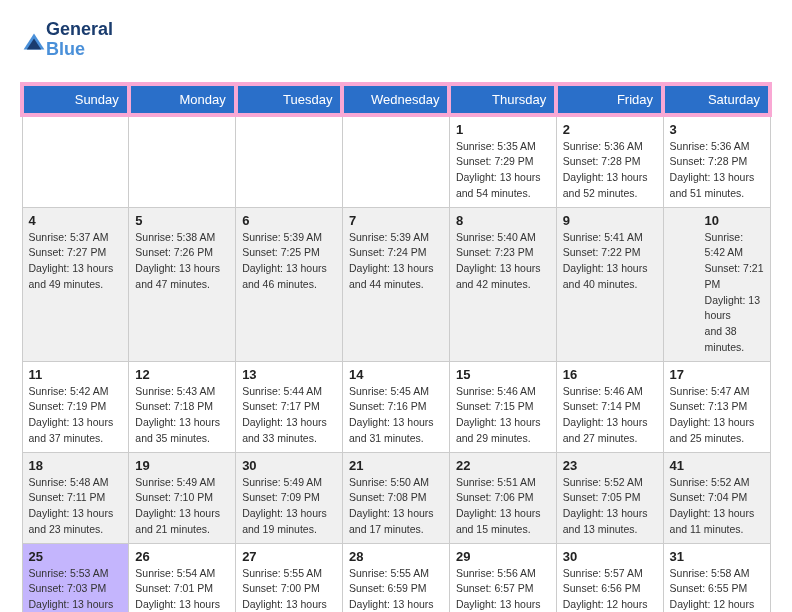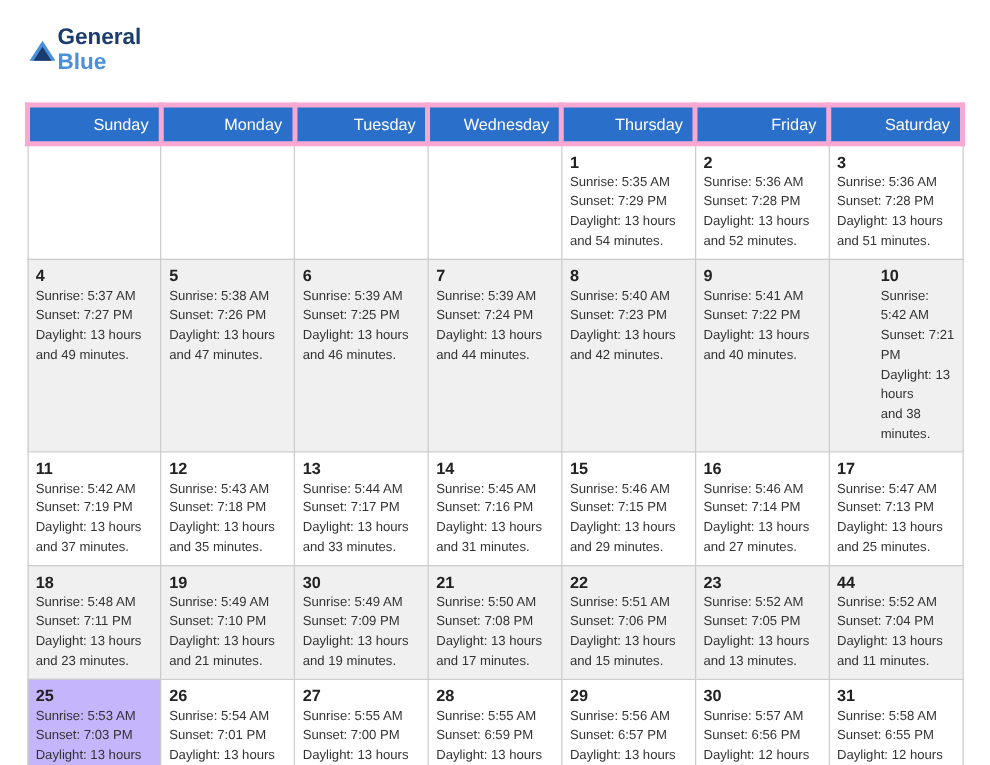--- a/index.html
+++ b/index.html
@@ -227,21 +227,21 @@
         </td>
         <td style="background-color: rgb(240, 240, 240);">
           <span class="day-number">22</span>
           <div class="day-info">Sunrise: 5:51 AM<br>Sunset: 7:06 PM<br>Daylight: 13 hours<br>and 15 minutes.</div>
         </td>
         <td style="background-color: rgb(240, 240, 240);">
           <span class="day-number">23</span>
           <div class="day-info">Sunrise: 5:52 AM<br>Sunset: 7:05 PM<br>Daylight: 13 hours<br>and 13 minutes.</div>
         </td>
         <td style="background-color: rgb(240, 240, 240);">
-          <span class="day-number">44</span>
+          <span class="day-number">41</span>
           <div class="day-info">Sunrise: 5:52 AM<br>Sunset: 7:04 PM<br>Daylight: 13 hours<br>and 11 minutes.</div>
         </td>
       </tr>
       <tr>
         <td style="background-color: #c4b5fd;">
           <span class="day-number">25</span>
           <div class="day-info">Sunrise: 5:53 AM<br>Sunset: 7:03 PM<br>Daylight: 13 hours<br>and 9 minutes.</div>
         </td>
         <td style="background-color: rgb(255, 255, 255);">
           <span class="day-number">26</span>

